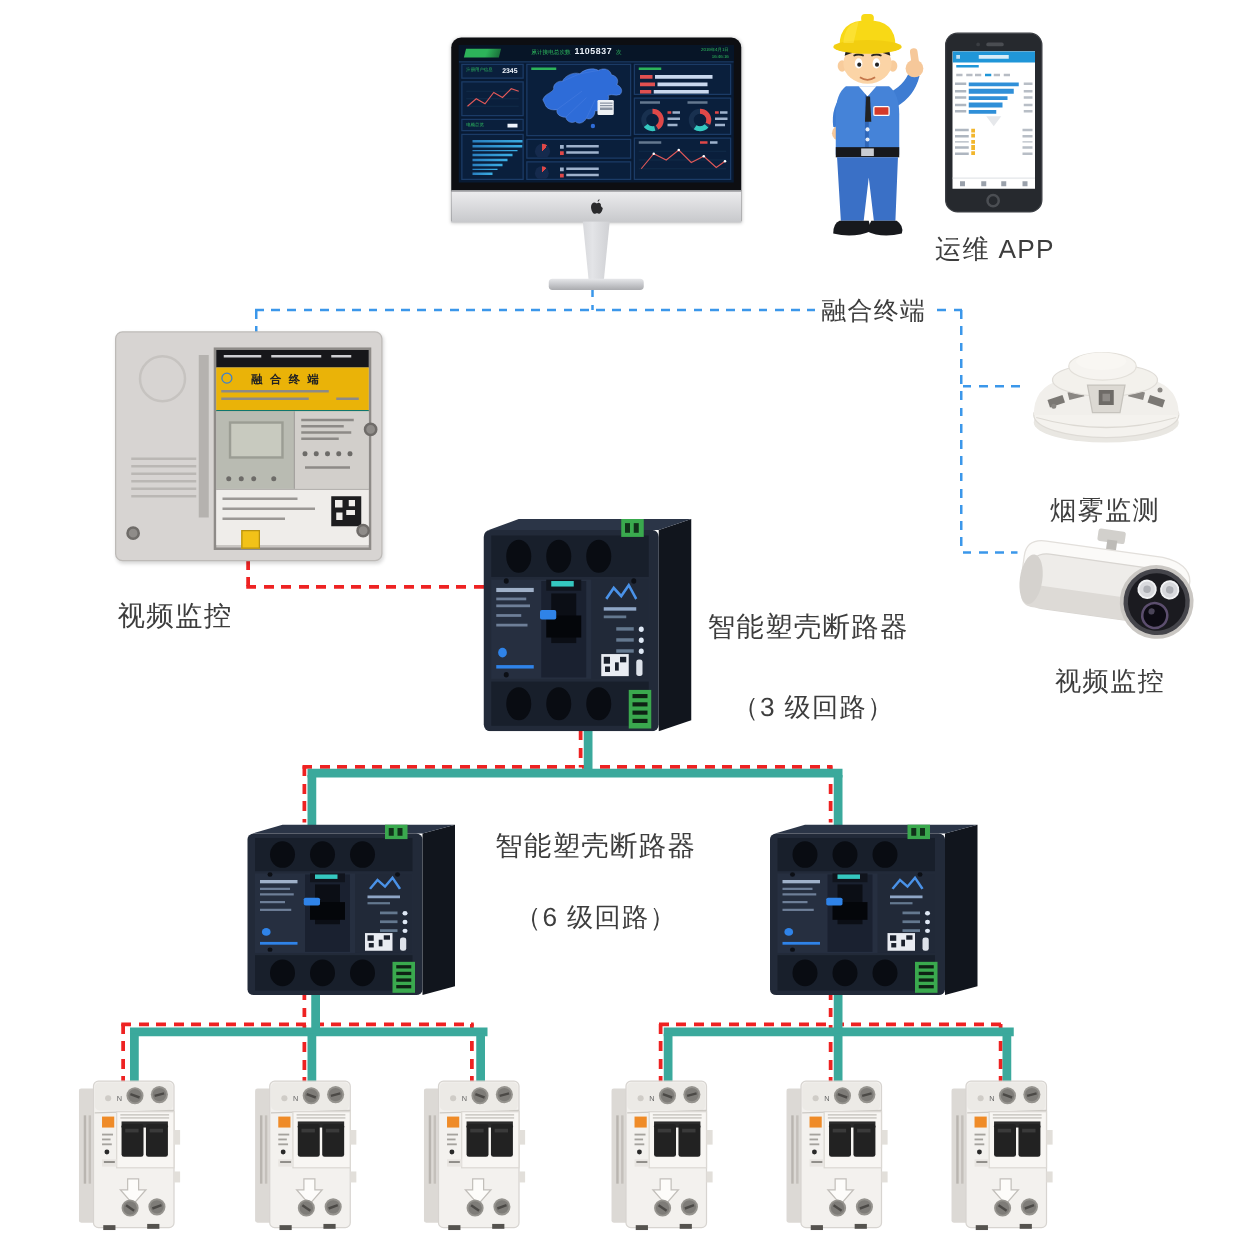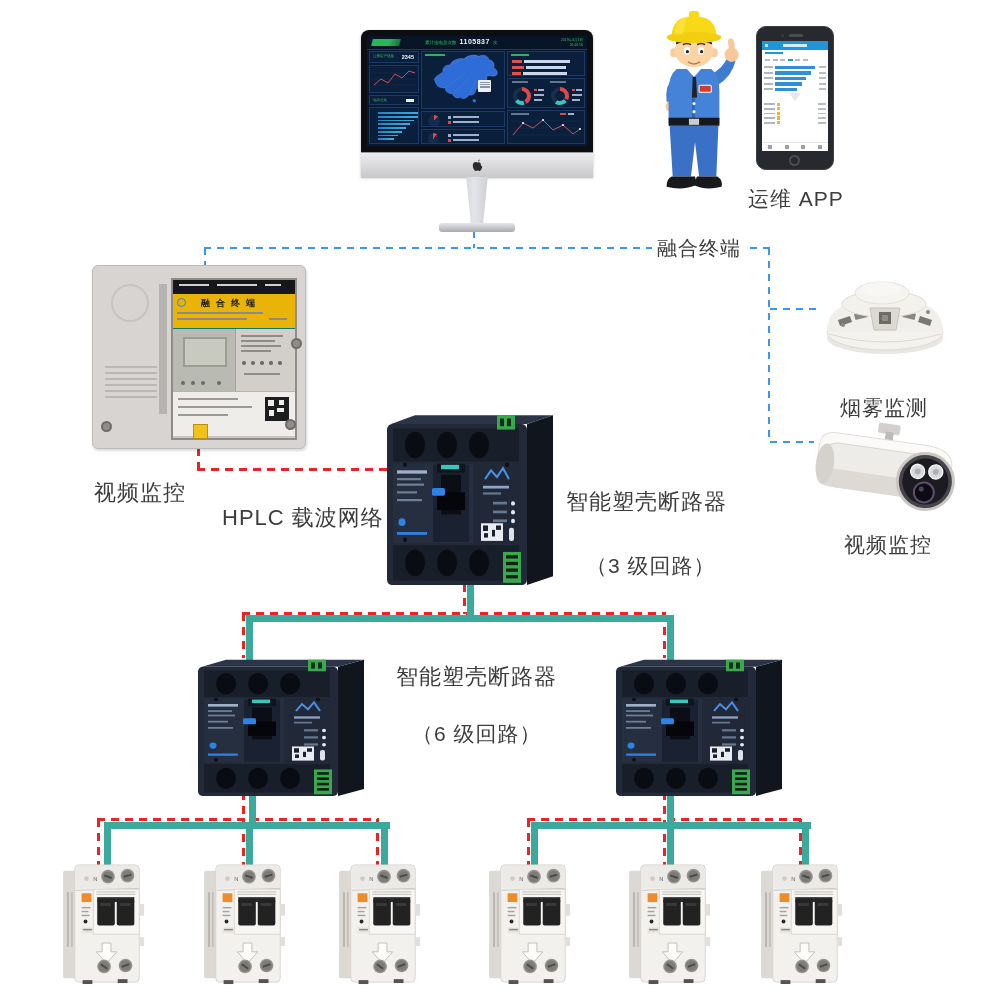--- a/index.html
+++ b/index.html
@@ -646,20 +646,19 @@
   <svg class="dev" style="left:818px;top:262px" width="134" height="94" viewBox="0 0 134 94">
       <use href="#smoke-g"></use>
     </svg>
   <svg class="dev" style="left:810px;top:420px" width="152" height="108" viewBox="0 0 152 108">
       <use href="#camera-g"></use>
     </svg>
 
   <div class="lbl" style="left:748px;top:185px;font-size:21px">运维 APP</div>
   <div class="lbl lbl-wireless" style="left:652px;top:235px;font-size:20px">融合终端</div>
   <div class="lbl" style="left:94px;top:478px;font-size:22px">视频监控</div>
-  <div class="lbl" style="left:222px;top:503px;font-size:22px">HPLC 载波网络</div>
   <div class="lbl" style="left:566px;top:487px;font-size:22px">智能塑壳断路器</div>
   <div class="lbl" style="left:586px;top:552px;font-size:21px">（3 级回路）</div>
   <div class="lbl" style="left:396px;top:662px;font-size:22px">智能塑壳断路器</div>
   <div class="lbl" style="left:412px;top:720px;font-size:21px">（6 级回路）</div>
   <div class="lbl" style="left:840px;top:394px;font-size:21px">烟雾监测</div>
   <div class="lbl" style="left:844px;top:531px;font-size:21px">视频监控</div>
 </div>
 
 </body></html>

